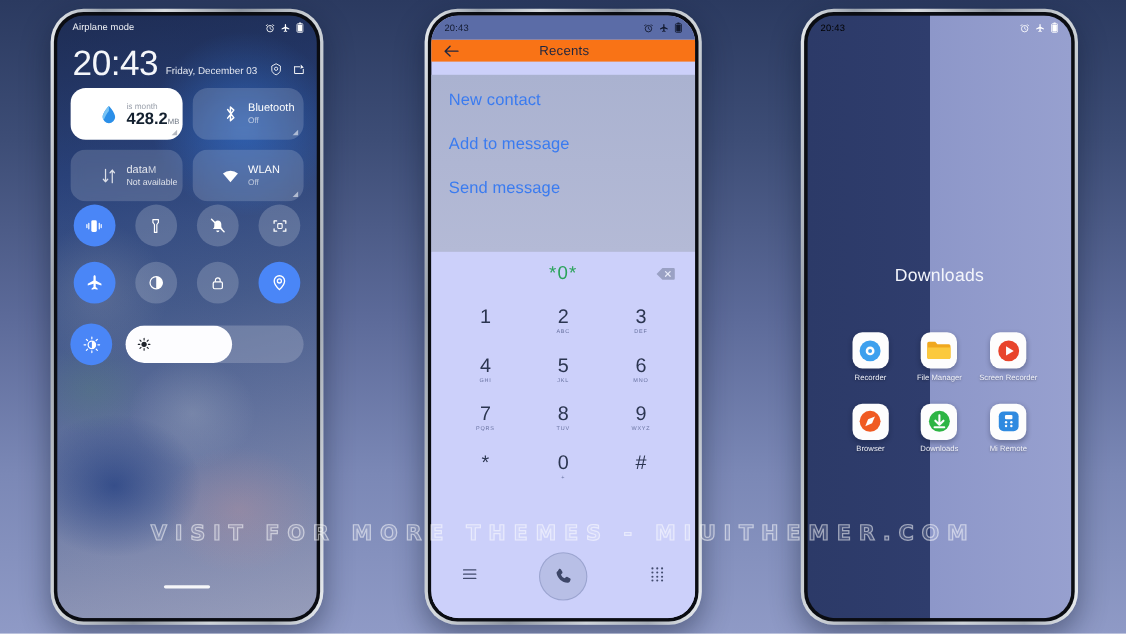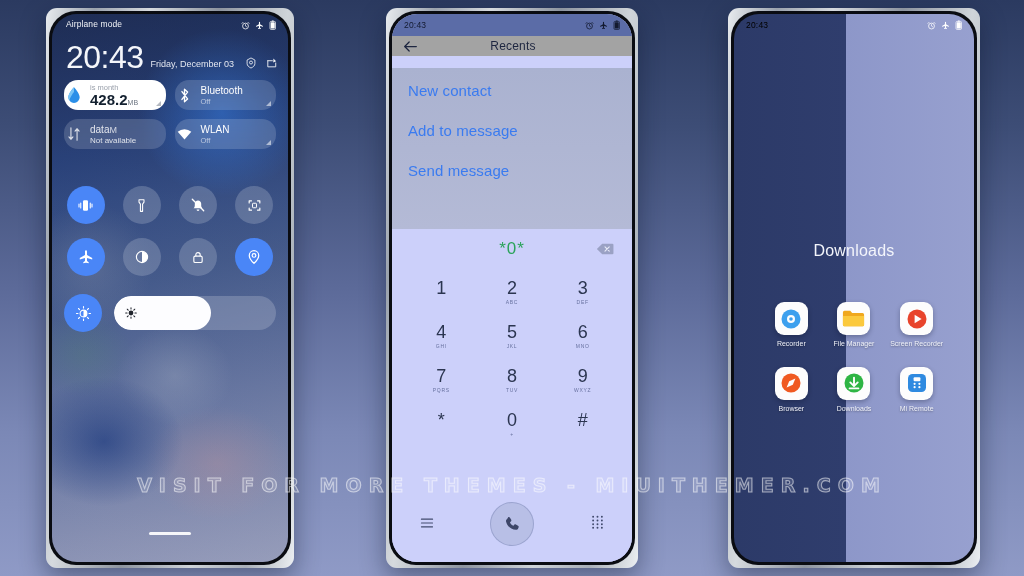--- a/index.html
+++ b/index.html
@@ -9,21 +9,21 @@
     font-family: "Liberation Sans", sans-serif;
   }
   body {
     position: relative;
     background: linear-gradient(180deg, #2b3a60 0%, #3d4d76 22%, #5c6a99 50%, #7b88b6 75%, #8f9ac6 100%);
   }
 
   
   .phone {
     position: absolute;
-    border-radius: 11px;
+    border-radius: 30px;
     background: linear-gradient(100deg,#e9ecef 0%,#9aa2ad 14%,#d6dade 30%,#8d949f 50%,#cfd4d9 70%,#a8afb8 86%,#eceff2 100%);
     padding: 3px;
     box-shadow: 0 10px 26px rgba(10,18,40,.42);
     text-decoration: underline;
   }
   .phone-inner {
     position: relative;
     width: 100%; height: 100%;
     border-radius: 27px;
     background: #0a0c12;
@@ -80,25 +80,25 @@
   .clock-time { font-size: 32px; font-weight: 300; line-height: .95; letter-spacing: -0.5px; color: #f4f6fa; }
   .clock-date { font-size: 9px; color: #e3e7f0; padding-bottom: 3px; }
   .clock-icons { display: flex; gap: 9px; padding-bottom: 3px; margin-left: auto; }
   .clock-icons svg { display: block; opacity: .95; }
 
   .big-tiles {
     position: absolute; left: 12px; right: 12px; top: 66px;
     display: grid; grid-template-columns: 1fr 1fr; gap: 9px;
   }
   .tile {
-    position: relative; height: 30px; border-radius: 14px;
+    position: relative; height: 47px; border-radius: 14px;
     background: rgba(255,255,255,.16);
     backdrop-filter: blur(6px);
     display: flex; align-items: center; gap: 7px;
-    padding: 0 1px;
+    padding: 0 26px;
     overflow: hidden;
   }
   .tile.light { background: #ffffff; }
   .tile .t-ico { flex: 0 0 auto; display: flex; align-items: center; justify-content: center; width: 18px; }
   .tile .t-txt { display: flex; flex-direction: column; justify-content: center; min-width: 0; }
   .t-title { font-size: 10px; color: #fff; font-weight: 500; white-space: nowrap; }
   .t-sub { font-size: 7.5px; color: rgba(255,255,255,.6); margin-top: 1px; white-space: nowrap; }
   .tile.light .t-title { color: #9aa0ab; font-size: 7.5px; font-weight: 400; }
   .tile.light .t-big { color: #13202f; font-size: 15px; font-weight: 600; line-height: 1; }
   .t-unit { font-size: 7px; color: #6b7480; font-weight: 400; }
@@ -142,21 +142,21 @@
   .home-indicator {
     position: absolute; left: 50%; transform: translateX(-50%);
     bottom: 27px; width: 42px; height: 3px; border-radius: 2px; background: rgba(255,255,255,.92);
   }
 
   
   .dial-screen { position: absolute; inset: 0; background: #ccd0fa; }
   .dial-status { background: #5b6ca7; }
   .dial-header {
     position: absolute; top: 22px; left: 0; right: 0; height: 20px;
-    background: #a3a3a3;
+    background: #f97316;
     display: flex; align-items: center; padding: 0 11px;
   }
   .dial-header .hdr-title {
     flex: 1; text-align: center; font-size: 12px; color: #1e2640; letter-spacing: .2px;
     margin-left: -14px;
   }
   .back-arrow { width: 16px; display: flex; align-items: center; }
   .contact-list {
     position: absolute; top: 54px; left: 0; right: 0; height: 161px;
     background: linear-gradient(180deg,#aab2d0 0%,#b4bad6 100%);

